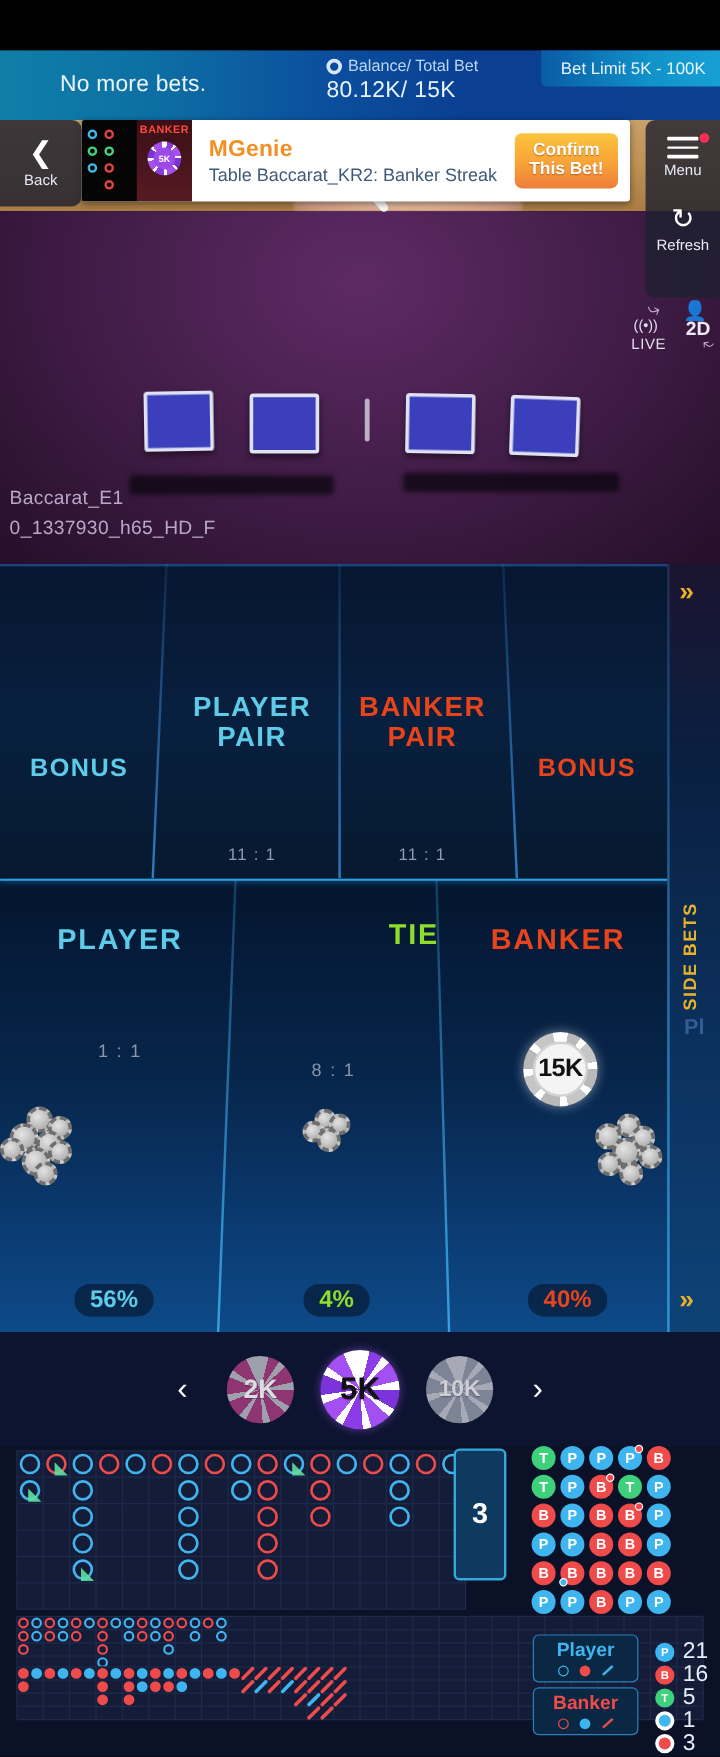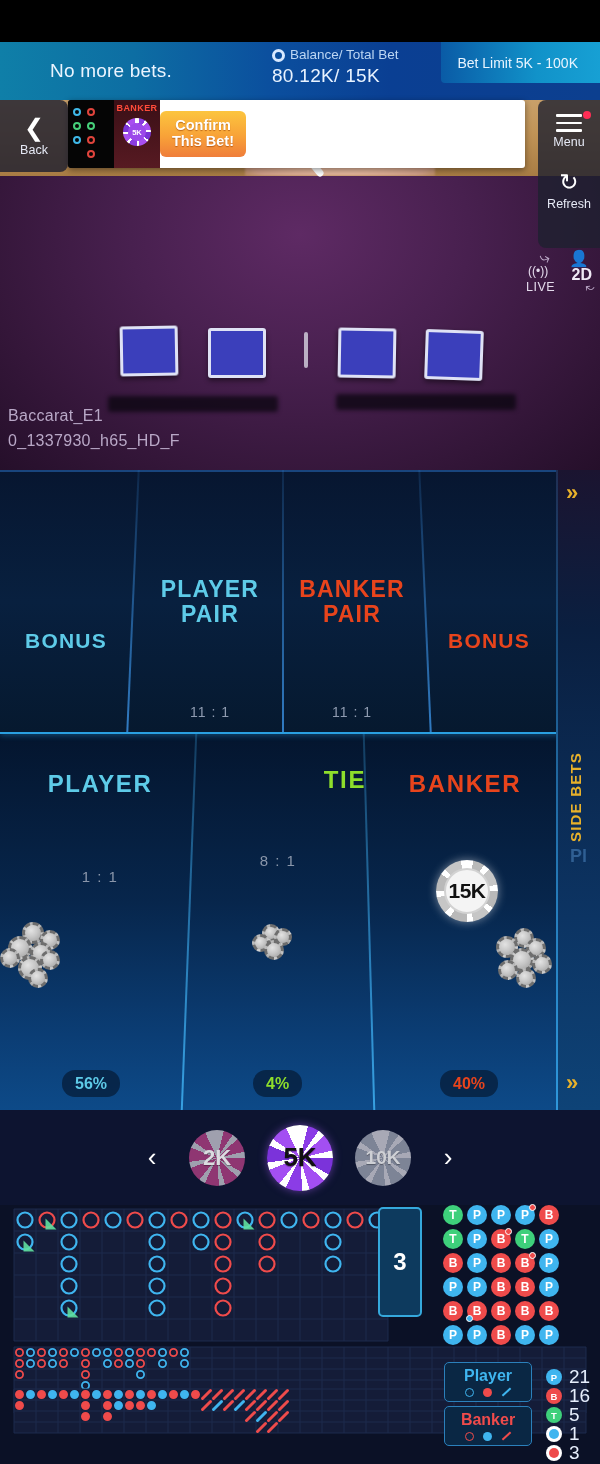--- a/index.html
+++ b/index.html
@@ -29,22 +29,22 @@
     position:absolute; left:272px; top:5px; color:#cfe3fb;
   }
   .balance-label { font-size:13.5px; color:#bcd6f3; display:flex; align-items:center; gap:5px;}
   .balance-value { font-size:19px; color:#e9f3ff; margin-top:3px; letter-spacing:.3px;}
   .chip-glyph {
     width:13px;height:13px;border-radius:50%;
     border:3px solid #d8e9ff; display:inline-block;
     position:relative; top:1px;
   }
   .betlimit {
-    position:absolute; right:0; top:0; height:41px;
-    padding:0 22px 0 16px;
+    position:absolute; right:0; top:0; height:30px;
+    padding:0 12px 0 16px;
     background: linear-gradient(90deg,#0a5ba6 0%, #1192c9 60%, #17a0d4 100%);
     color:#e8f4ff; font-size:14px; display:flex; align-items:center;
     border-bottom-left-radius:4px;
   }
 
   
   .promo-row {
     position:absolute; left:0; top:100px; width:600px; height:72px;
     z-index:30; display:flex; align-items:flex-start;
   }
@@ -177,21 +177,21 @@
     background: linear-gradient(180deg,#04152e 0%, #07264c 45%, #0b3d74 80%, #0d4a88 100%);
     overflow:hidden;
   }
   .mb-top-line{position:absolute; left:0; top:0; width:600px; height:2px; background:#2a9fe0; box-shadow:0 0 6px #2a9fe0;}
   .mb-div{position:absolute; top:2px; width:1.6px; height:376px; background:linear-gradient(180deg,rgba(60,170,235,.25),rgba(60,170,235,.9)); }
   .mb-label{position:absolute; font-size:24px; font-weight:bold; letter-spacing:1.6px;}
   .mb-odds{position:absolute; color:#8a96aa; font-size:15px; letter-spacing:1.5px;}
   .pct {
     position:absolute; height:27px; padding:0 13px; border-radius:13px;
     display:flex; align-items:center; justify-content:center;
-    font-size:16px; font-weight:bold;
+    font-size:20px; font-weight:bold;
     background: rgba(6,28,56,.75);
   }
 
   
   .stack { position:absolute; }
   .mini-chip {
     position:absolute; border-radius:50%;
     background: radial-gradient(circle at 38% 34%, #e3e3e3 0%, #c7c7c7 45%, #9d9d9d 100%);
     border:3px dashed #6e6e6e;
   }
@@ -389,20 +389,24 @@
           <span class="thumb-dot" style="left:19px;top:36px;"></span>
           <span class="thumb-dot" style="left:19px;top:50px;"></span>
         </div>
         <div class="thumb-right">
           <span class="thumb-banker">BANKER</span>
           <span class="thumb-chip">
             <span>5K</span>
           </span>
         </div>
       </div>
+      <div class="promo-text">
+        <div class="promo-title">MGenie</div>
+        <div class="promo-sub">Table Baccarat_KR2: Banker Streak</div>
+      </div>
       <div class="promo-cta">
         <span>Confirm</span>
         <span>This Bet!</span>
       </div>
     </div>
   </div>
 
   <div class="sidebets-zone">
     <div class="sb-top-line"></div>
     <div class="sb-div" style="left:132px; transform:skewX(-2.5deg);"></div>
@@ -425,21 +429,21 @@
   <div class="mainbets">
     <div class="mb-top-line"></div>
     <div class="mb-div" style="left:188px; transform:skewX(-2.2deg);"></div>
     <div class="mb-div" style="left:368px; transform:skewX(1.6deg);"></div>
 
     <div class="mb-label" style="left:10px; top:38px; width:180px; text-align:center; color:#5ecbe8;">PLAYER</div>
     <div class="mb-odds" style="left:10px; top:136px; width:180px; text-align:center;">1 : 1</div>
     <div class="pct" style="left:62px; top:1078px; color:#5ecbe8; top:338px;">56%</div>
 
     <div class="mb-label" style="left:190px; top:34px; width:176px; text-align:right; color:#8ede2b;">TIE</div>
-    <div class="mb-odds" style="left:190px; top:120px; width:176px; text-align:center;">8 : 1</div>
+    <div class="mb-odds" style="left:190px; top:152px; width:176px; text-align:center;">8 : 1</div>
     <div class="pct" style="left:253px; top:338px; color:#8ede2b;">4%</div>
 
     <div class="mb-label" style="left:370px; top:38px; width:190px; text-align:center; color:#e8441c;">BANKER</div>
     <div class="pct" style="left:440px; top:338px; color:#e8441c;">40%</div>
 
     <div class="stack" style="left:0px; top:190px; width:80px; height:70px;">
       <span class="mini-chip" style="left:22px;top:0px;width:22px;height:22px;"></span>
       <span class="mini-chip" style="left:40px;top:8px;width:20px;height:20px;"></span>
       <span class="mini-chip" style="left:8px;top:14px;width:24px;height:24px;"></span>
       <span class="mini-chip" style="left:30px;top:20px;width:22px;height:22px;"></span>

